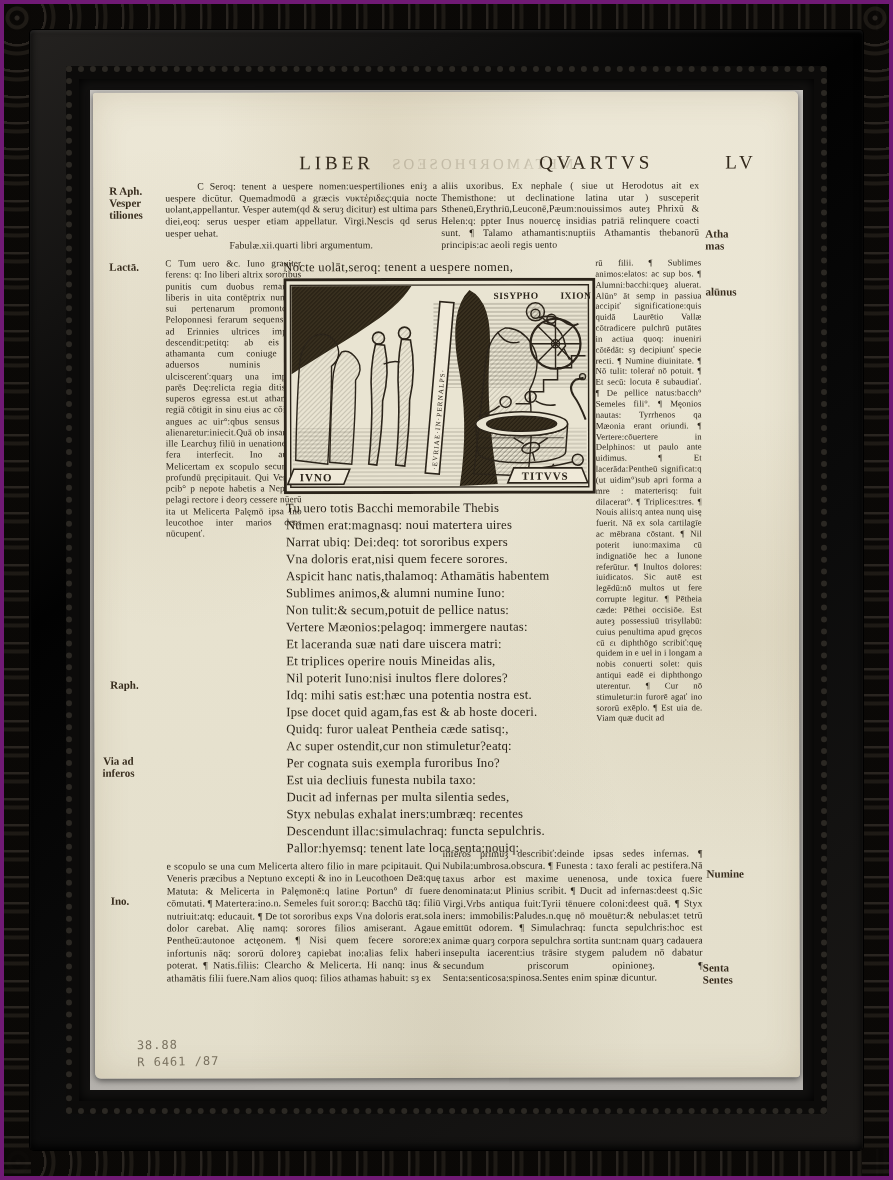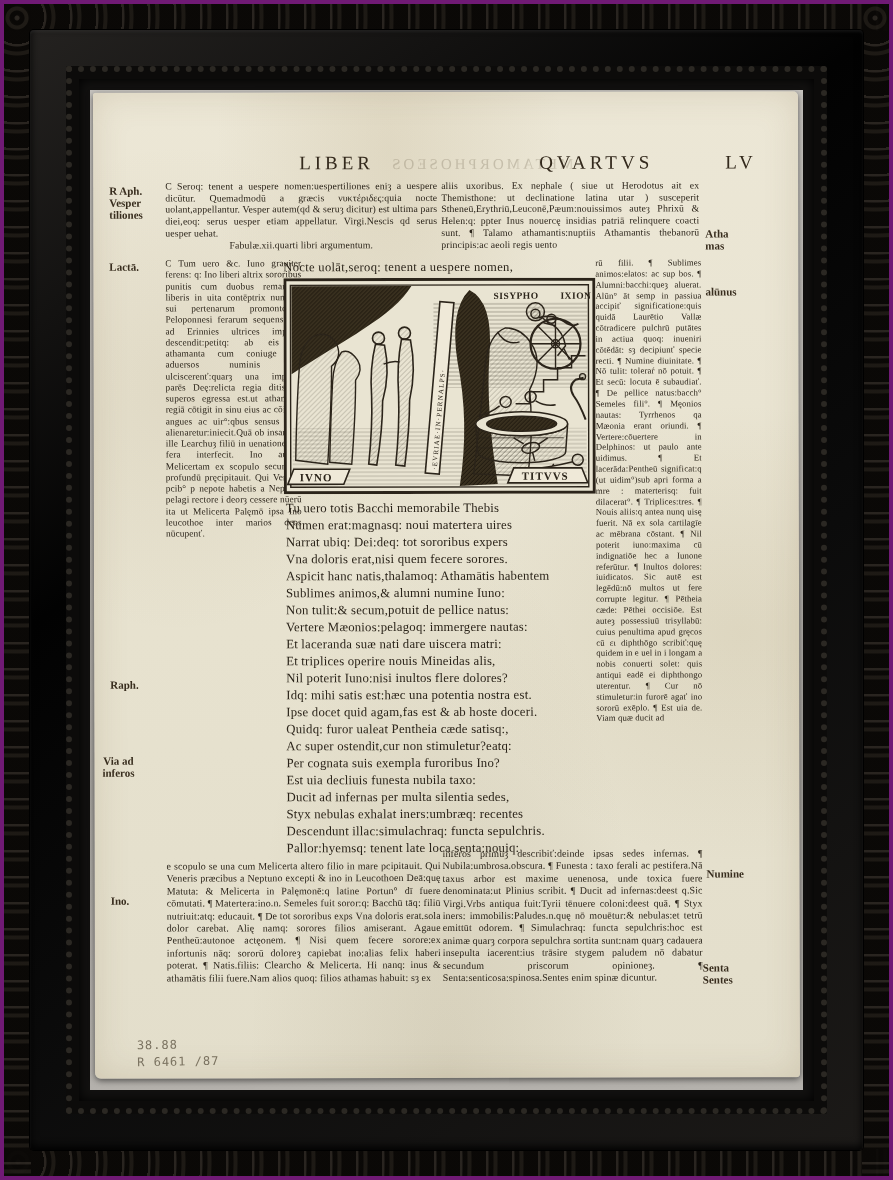--- a/index.html
+++ b/index.html
@@ -81,21 +81,21 @@
       <div class="marg" style="left:16px;top:802px;">Ino.</div>
 
       <div class="marg" style="left:612px;top:136px;">Atha
 mas</div>
       <div class="marg" style="left:612px;top:194px;">alūnus</div>
       <div class="marg" style="left:612px;top:776px;">Numine</div>
       <div class="marg" style="left:608px;top:870px;">Senta
 Sentes</div>
 
       <div class="prose coltop" style="left:72px;top:88px;width:272px;height:80px;">
-        <span style="position:static;">C Seroq: tenent a uespere nomen:uespertiliones eniȝ a uespere dicūtur. Quemadmodū a græcis νυκτέριδες:quia nocte uolant,appellantur. Vesper autem(qd &amp; seruȝ dicitur) est ultima pars diei,eoq: serus uesper etiam appellatur. Virgi.Nescis qd serus uesper uehat.</span>
+        <span style="position:static;margin-left:32px;">C Seroq: tenent a uespere nomen:uespertiliones eniȝ a uespere dicūtur. Quemadmodū a græcis νυκτέριδες:quia nocte uolant,appellantur. Vesper autem(qd &amp; seruȝ dicitur) est ultima pars diei,eoq: serus uesper etiam appellatur. Virgi.Nescis qd serus uesper uehat.</span>
         <span style="position:static;display:block;text-align:center;">Fabulæ.xii.quarti libri argumentum.</span>
       </div>
       <div class="prose coltop" style="left:348px;top:88px;width:258px;height:80px;">aliis uxoribus. Ex nephale ( siue ut Herodotus ait ex Themisthone: ut declinatione latina utar ) susceperit Stheneū,Erythriū,Leuconē,Pæum:nouissimos auteȝ Phrixū &amp; Helen:q: ppter Inus nouercę insidias patriā relinquere coacti sunt. ¶ Talamo athamantis:nuptiis Athamantis thebanorū principis:ac aeoli regis uento</div>
 
       <div style="left:72px;top:166px;width:136px;height:612px;overflow:hidden;">
         <div class="prose colnarrow" style="position:static;">C Tum uero &amp;c. Iuno grauiter ferens: q: Ino liberi altrix sororibus punitis cum duobus remaneret liberis in uita contēptrix numinis sui pertenarum promontoriuȝ Peloponnesi ferarum sequens iter ad Erinnies ultrices impiorȝ descendit:petitq: ab eis ut athamanta cum coniuge ino aduersos numinis sui ulciscerenť:quarȝ una imperio parēs Deę:relicta regia ditis ad superos egressa est.ut athamātis regiā cōtigit in sinu eius ac cōiugis angues ac uir°:qbus sensus eorȝ alienaretur:iniecit.Quā ob insaniam ille Learchuȝ filiū in uenatione pro fera interfecit. Ino autem Melicertam ex scopulo secum in profundū pręcipitauit. Qui Veneris pcib° p nepote habetis a Neptuno pelagi rectore i deorȝ cessere nūerū ita ut Melicerta Palęmō ipsa Ino leucothoe inter marios deos nūcupenť.</div>
       </div>
 
       <div class="prose rightnarrow" style="left:502px;top:166px;width:106px;height:612px;">rū filii. ¶ Sublimes animos:elatos: ac sup bos. ¶ Alumni:bacchi:queȝ aluerat. Alūn° āt semp in passiua accipiť significatione:quis quidā Laurētio Vallæ cōtradicere pulchrū putātes in actiua quoq: inueniri cōtēdāt: sȝ decipiunť specie recti. ¶ Numine diuinitate. ¶ Nō tulit: toleraŕ nō potuit. ¶ Et secū: locuta ē subaudiať. ¶ De pellice natus:bacch° Semeles fili°. ¶ Męonios nautas: Tyrrhenos qa Mæonia erant oriundi. ¶ Vertere:cōuertere in Delphinos: ut paulo ante uidimus. ¶ Et lacerāda:Pentheū significat:q (ut uidim°)sub apri forma a mre : materterisq: fuit dilacerat°. ¶ Triplices:tres. ¶ Nouis aliis:q antea nunq uisę fuerit. Nā ex sola cartilagīe ac mēbrana cōstant. ¶ Nil poterit iuno:maxima cū indignatiōe hec a Iunone referūtur. ¶ Inultos dolores: iuidicatos. Sic autē est legēdū:nō multos ut fere corrupte legitur. ¶ Pētheia cæde: Pēthei occisiōe. Est auteȝ possessiuū trisyllabū: cuius penultima apud gręcos cū ει diphthōgo scribiť:quę quidem in e uel in i longam a nobis conuerti solet: quis antiqui eadē ei diphthongo uterentur. ¶ Cur nō stimuletur:in furorē agať ino sororū exēplo. ¶ Est uia de. Viam quæ ducit ad</div>
 

